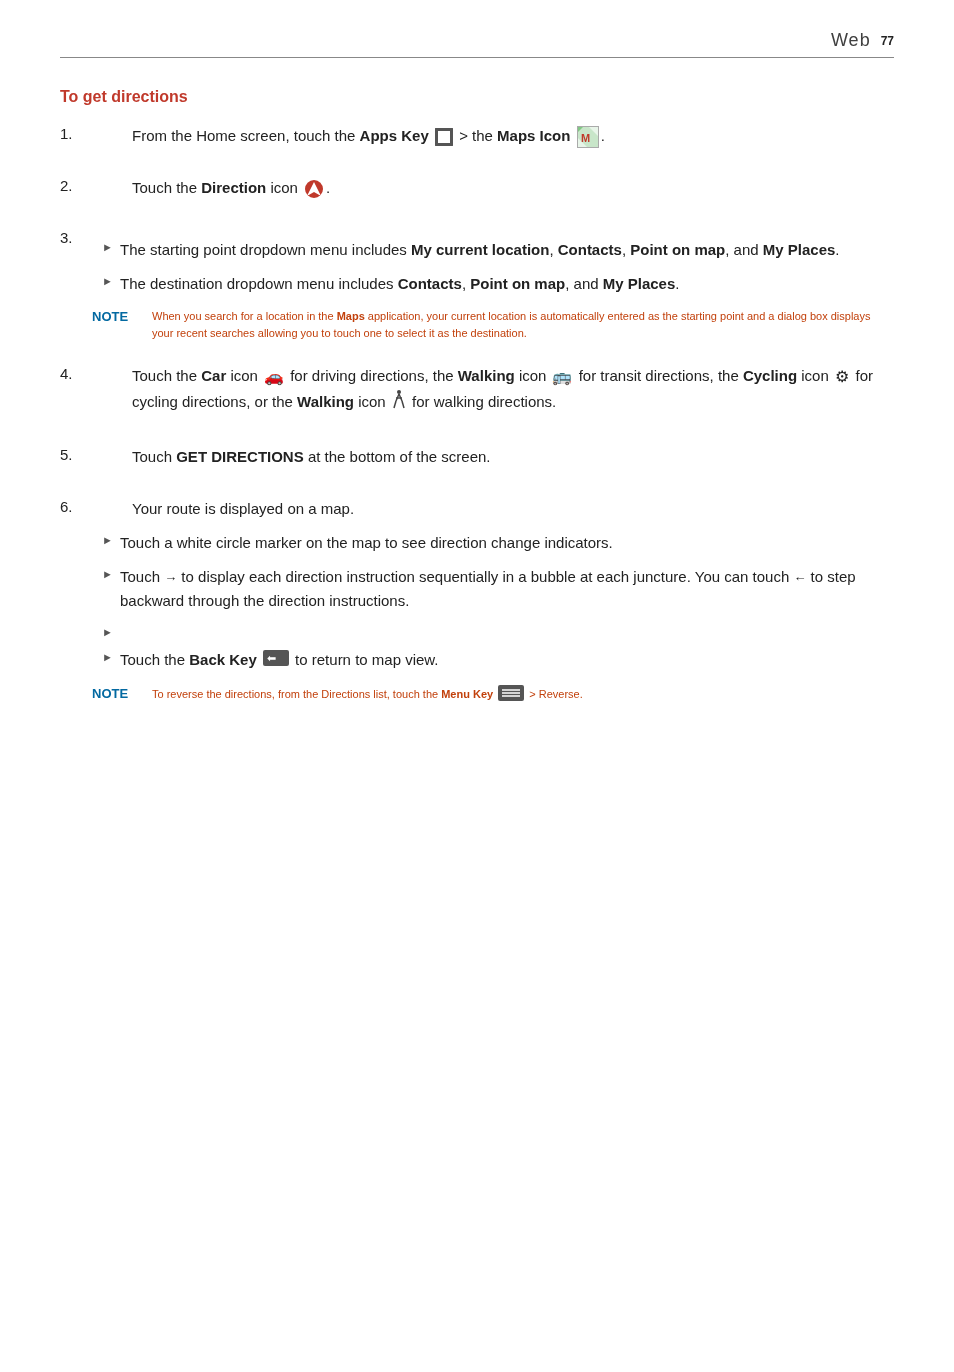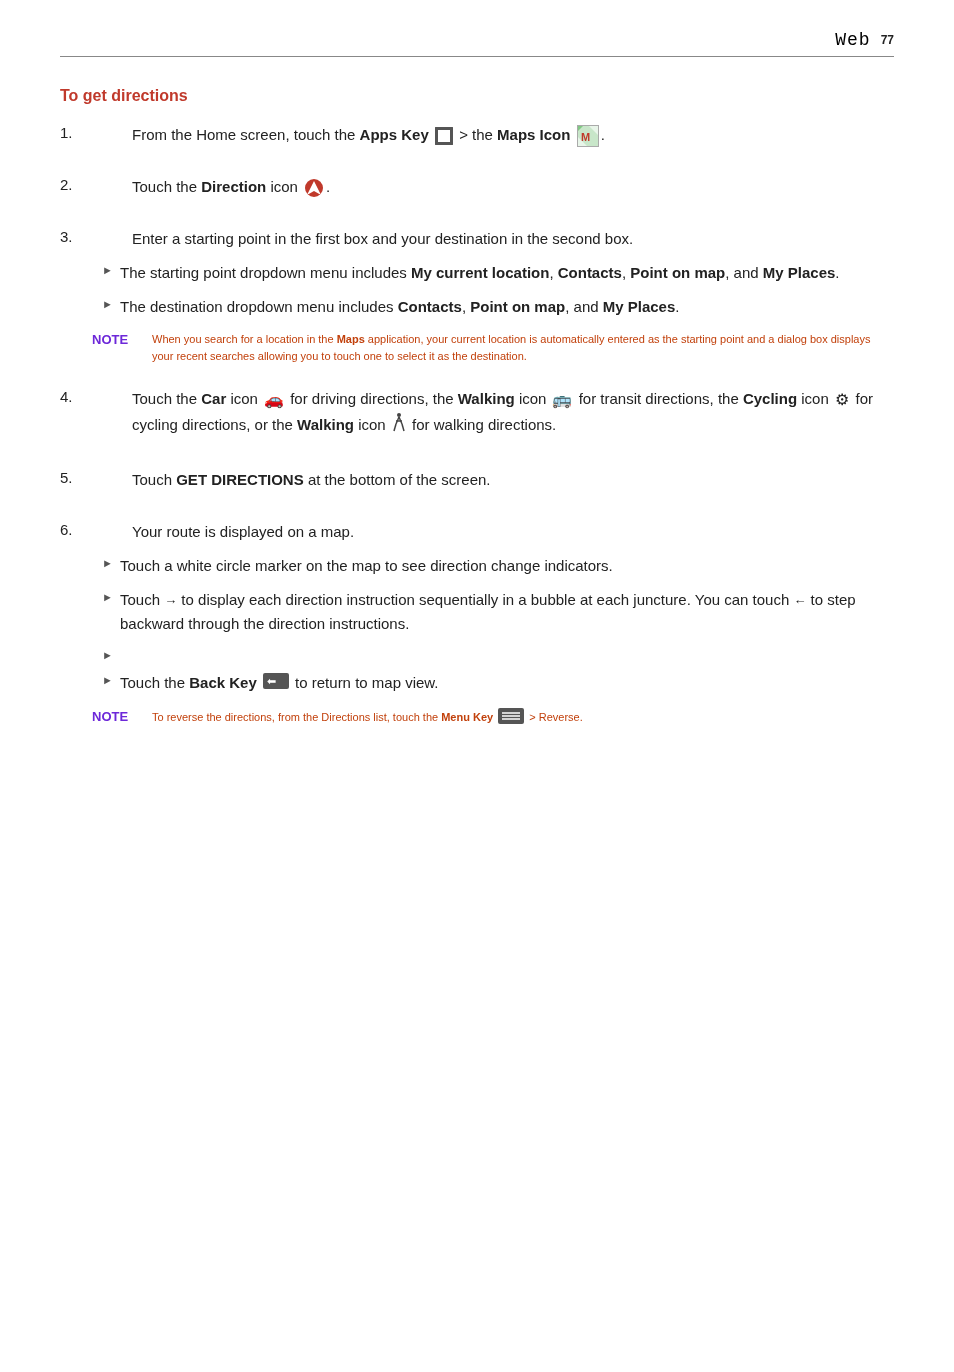--- a/index.html
+++ b/index.html
@@ -17,23 +17,22 @@
     .header {
       display: flex;
       justify-content: flex-end;
       align-items: center;
       border-bottom: 1.5px solid #888;
       padding-bottom: 6px;
       margin-bottom: 30px;
     }
     .header-text {
       font-size: 18px;
-      color: #000000;
+      color: #404040;
       letter-spacing: 1px;
-      font-family: Liberation Mono, monospace;
     }
     .header-page {
       font-size: 12px;
       font-weight: bold;
       color: #222;
       margin-left: 10px;
     }
     .section-title {
       color: #c0392b;
       font-size: 16px;
@@ -83,21 +82,21 @@
     .bullet-text {
       line-height: 1.6;
     }
     .note-block {
       display: flex;
       margin-top: 12px;
       margin-bottom: 5px;
       background: transparent;
     }
     .note-label {
-      color: #6d28d9;
+      color: #0369a1;
       font-weight: bold;
       font-size: 13px;
       min-width: 60px;
       padding-top: 1px;
     }
     .note-text {
       font-size: 11px;
       color: #c2410c;
       line-height: 1.5;
     }
@@ -167,21 +166,20 @@
             <polygon points="10,3 17,17 10,13 3,17" fill="white"></polygon>
           </svg>
         </span>.
       </p>
     </div>
   </div>
 
   <div class="step">
     <span class="step-num">3.</span>
     <div class="step-content">
-      <p>Enter a starting point in the first box and your destination in the second box.</p>
       <div class="bullet-list">
         <div class="bullet-item">
           <span class="bullet-arrow">►</span>
           <span class="bullet-text">The starting point dropdown menu includes <span class="bold">My current location</span>, <span class="bold">Contacts</span>, <span class="bold">Point on map</span>, and <span class="bold">My Places</span>.</span>
         </div>
         <div class="bullet-item">
           <span class="bullet-arrow">►</span>
           <span class="bullet-text">The destination dropdown menu includes <span class="bold">Contacts</span>, <span class="bold">Point on map</span>, and <span class="bold">My Places</span>.</span>
         </div>
       </div>

